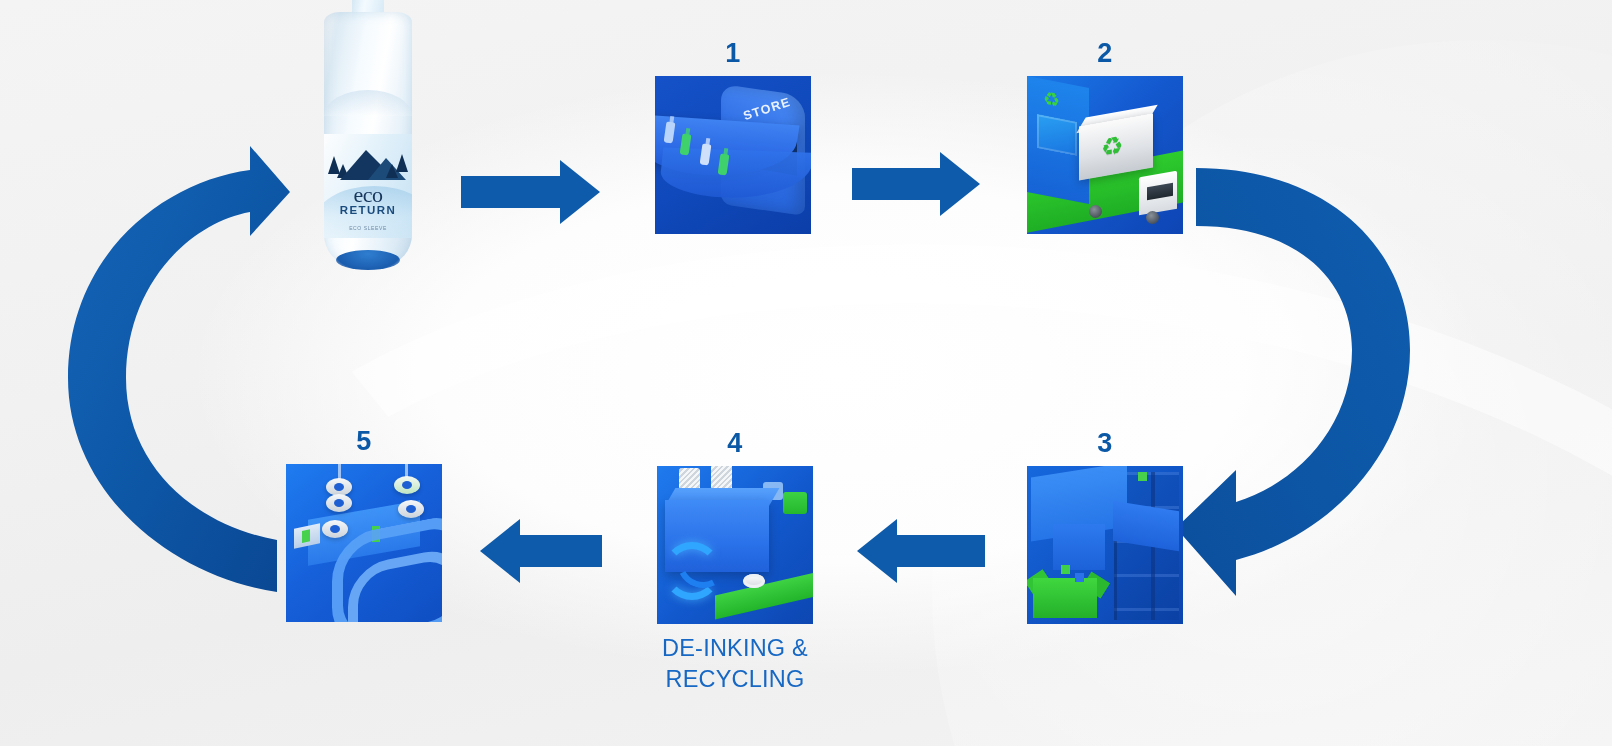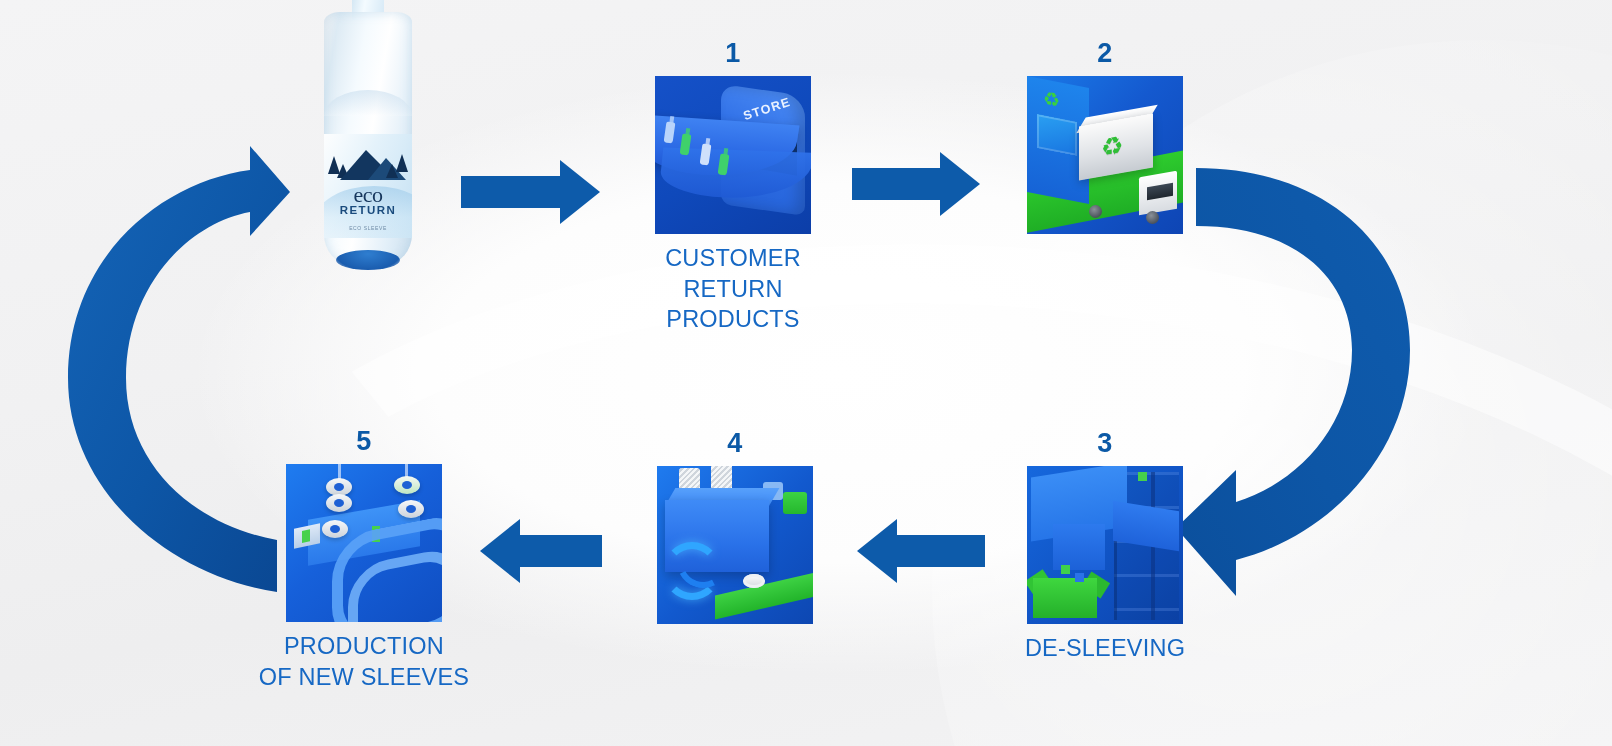--- a/index.html
+++ b/index.html
@@ -585,23 +585,20 @@
       <div class="store"></div>
       <div class="store-door"></div>
       <div class="store-txt">STORE</div>
       <div class="belt"></div>
       <div class="belt2"></div>
       <div class="bot bw1"></div>
       <div class="bot bg1"></div>
       <div class="bot bw2"></div>
       <div class="bot bg2"></div>
     </div>
-    <div class="node-label">CUSTOMER
-RETURN
-PRODUCTS</div>
   </div>
 
   <div class="node" style="left:975px; top:40px;">
     <div class="node-num">2</div>
     <div class="thumb t2">
       <div class="floor"></div>
       <div class="wall"></div>
       <div class="rec-sym">♻</div>
       <div class="poster"></div>
       <div class="trailer-top"></div>
@@ -622,52 +619,51 @@
       <div class="hood"></div>
       <div class="chute"></div>
       <div class="bin-top"></div>
       <div class="flapL"></div>
       <div class="flapR"></div>
       <div class="box"></div>
       <div class="chip c1"></div>
       <div class="chip c2"></div>
       <div class="chip c3"></div>
     </div>
-    <div class="node-label">DE-SLEEVING</div>
   </div>
 
   <div class="node" style="left:605px; top:430px;">
     <div class="node-num">4</div>
     <div class="thumb t4">
       <div class="jar2"></div>
       <div class="jar"></div>
       <div class="col col1"></div>
       <div class="col col2"></div>
       <div class="machine-top machine-top"></div>
       <div class="machine"></div>
       <div class="belt"></div>
       <div class="roll"></div>
       <div class="ring"></div>
       <div class="ring2"></div>
     </div>
+    <div class="node-label">DE-INKING &amp;
+RECYCLING</div>
   </div>
 
   <div class="node" style="left:234px; top:428px;">
     <div class="node-num">5</div>
     <div class="thumb t5">
       <div class="rod rod1"></div>
       <div class="rod rod2"></div>
       <div class="table"></div>
       <div class="screen"></div>
       <div class="reel r1"></div>
       <div class="reel r2"></div>
       <div class="reel r3"></div>
       <div class="reel r4"></div>
       <div class="reel r5"></div>
       <div class="green-dot"></div>
       <div class="serp"></div>
       <div class="serp2"></div>
     </div>
-    <div class="node-label">PRODUCTION
-OF NEW SLEEVES</div>
   </div>
 
 </div>
 
 </body></html>

